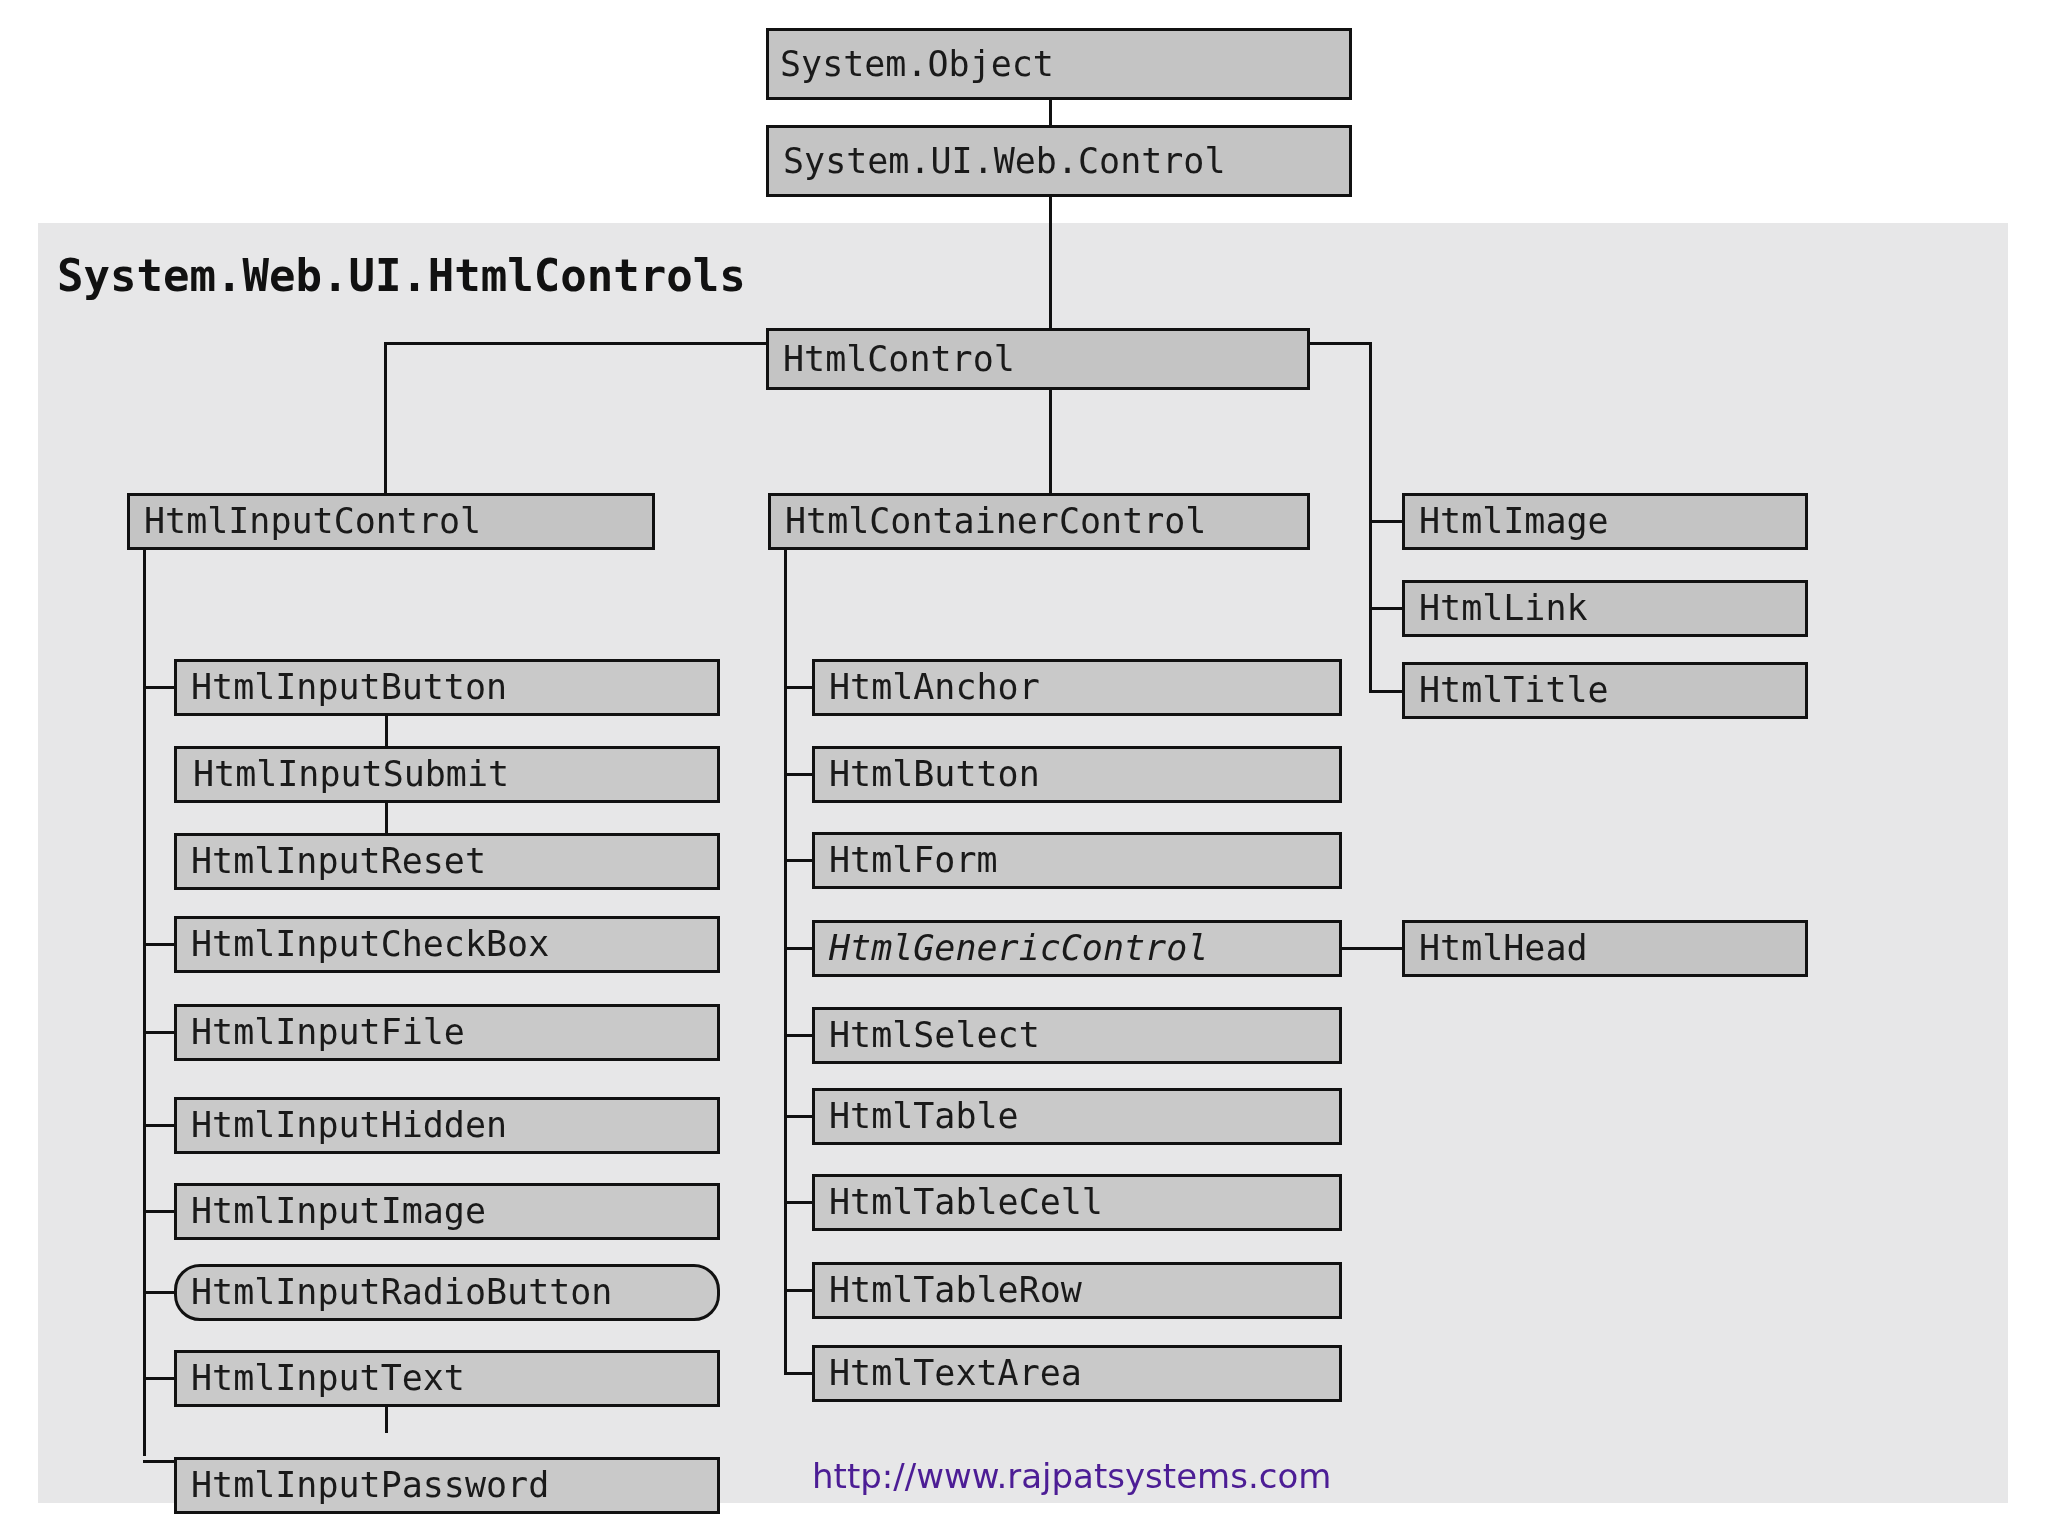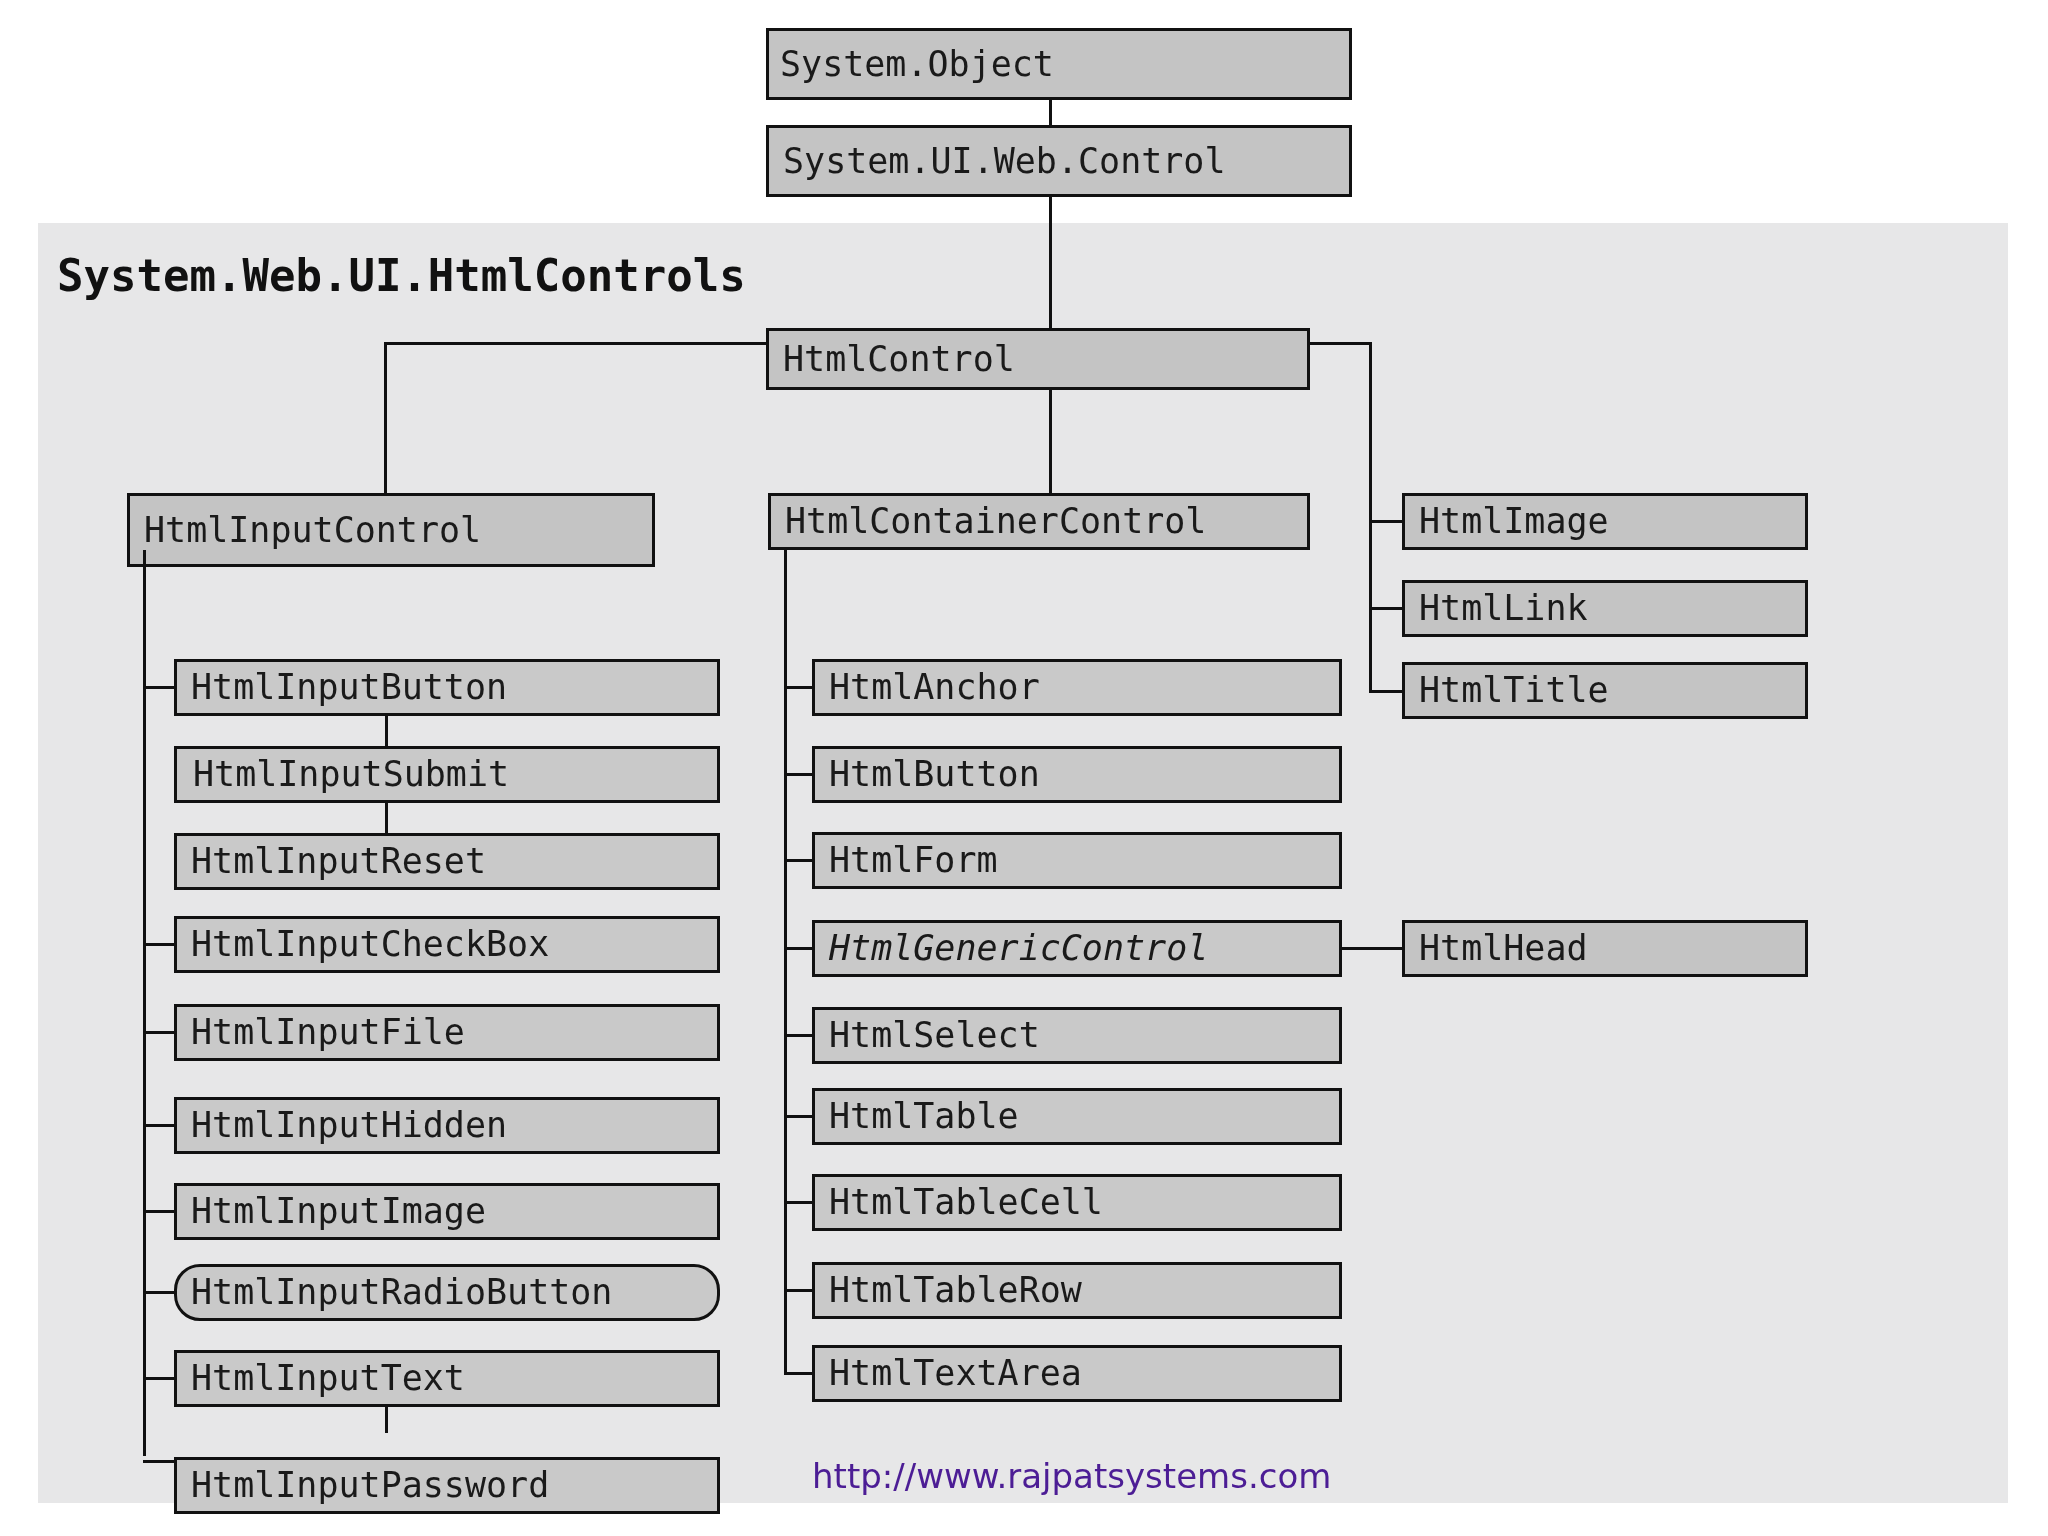--- a/index.html
+++ b/index.html
@@ -49,21 +49,21 @@
   <div class="cbox" style="left:766px;top:328px;width:544px;height:62px;">HtmlControl</div>
 
   <div class="ln lnh" style="left:384px;top:342px;width:382px;"></div>
   <div class="ln lnv" style="left:384px;top:342px;height:151px;"></div>
 
   <div class="ln lnv" style="left:1049px;top:390px;height:103px;"></div>
 
   <div class="ln lnh" style="left:1310px;top:342px;width:62px;"></div>
   <div class="ln lnv" style="left:1369px;top:342px;height:351px;"></div>
 
-  <div class="cbox" style="left:127px;top:493px;width:528px;height:74px;">HtmlInputControl</div>
+  <div class="cbox" style="left:127px;top:493px;width:528px;height:57px;">HtmlInputControl</div>
 
   <div class="ln lnv" style="left:143px;top:550px;height:906px;"></div>
 
   <div class="cbox lite" style="left:174px;top:659px;width:546px;height:57px;">HtmlInputButton</div>
   <div class="cbox lite" style="left:174px;top:746px;width:546px;height:57px;padding-left:16px;">HtmlInputSubmit</div>
   <div class="cbox lite" style="left:174px;top:833px;width:546px;height:57px;">HtmlInputReset</div>
   <div class="cbox lite" style="left:174px;top:916px;width:546px;height:57px;">HtmlInputCheckBox</div>
   <div class="cbox lite" style="left:174px;top:1004px;width:546px;height:57px;">HtmlInputFile</div>
   <div class="cbox lite" style="left:174px;top:1097px;width:546px;height:57px;">HtmlInputHidden</div>
   <div class="cbox lite" style="left:174px;top:1183px;width:546px;height:57px;">HtmlInputImage</div>

